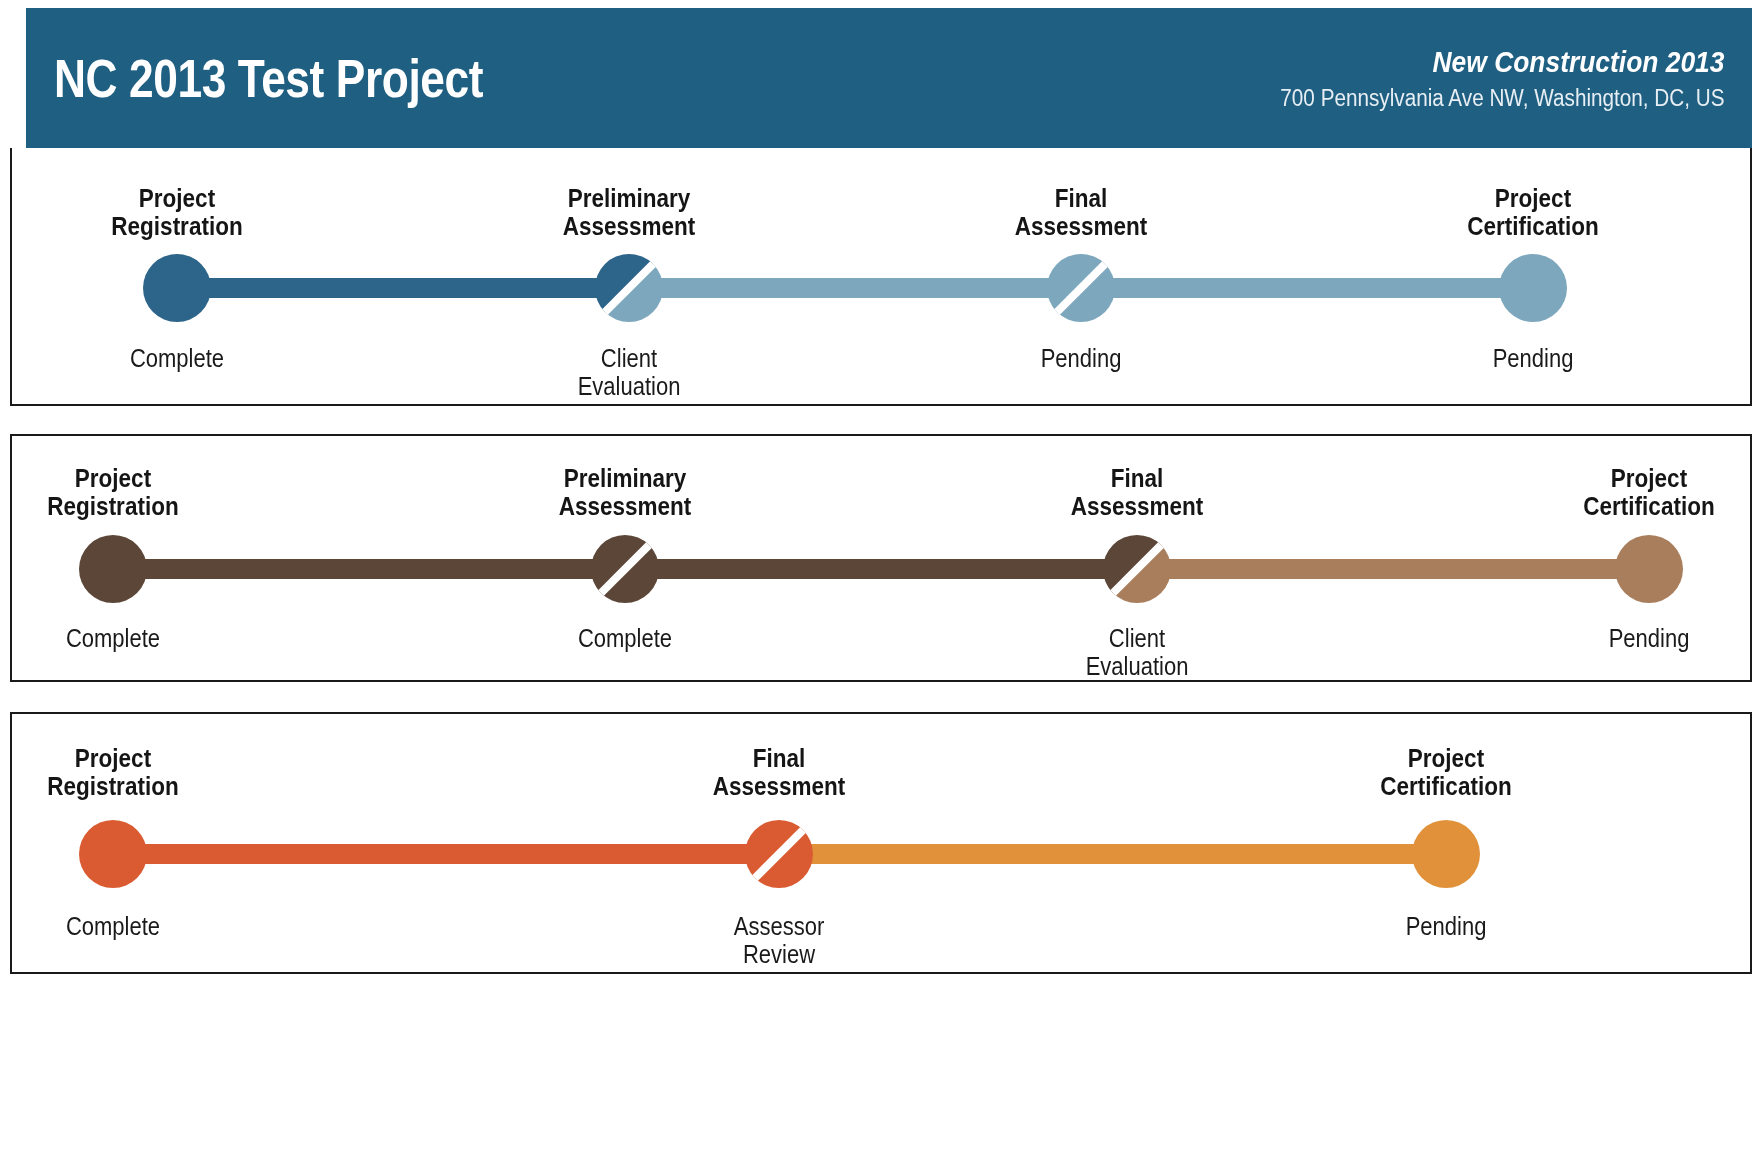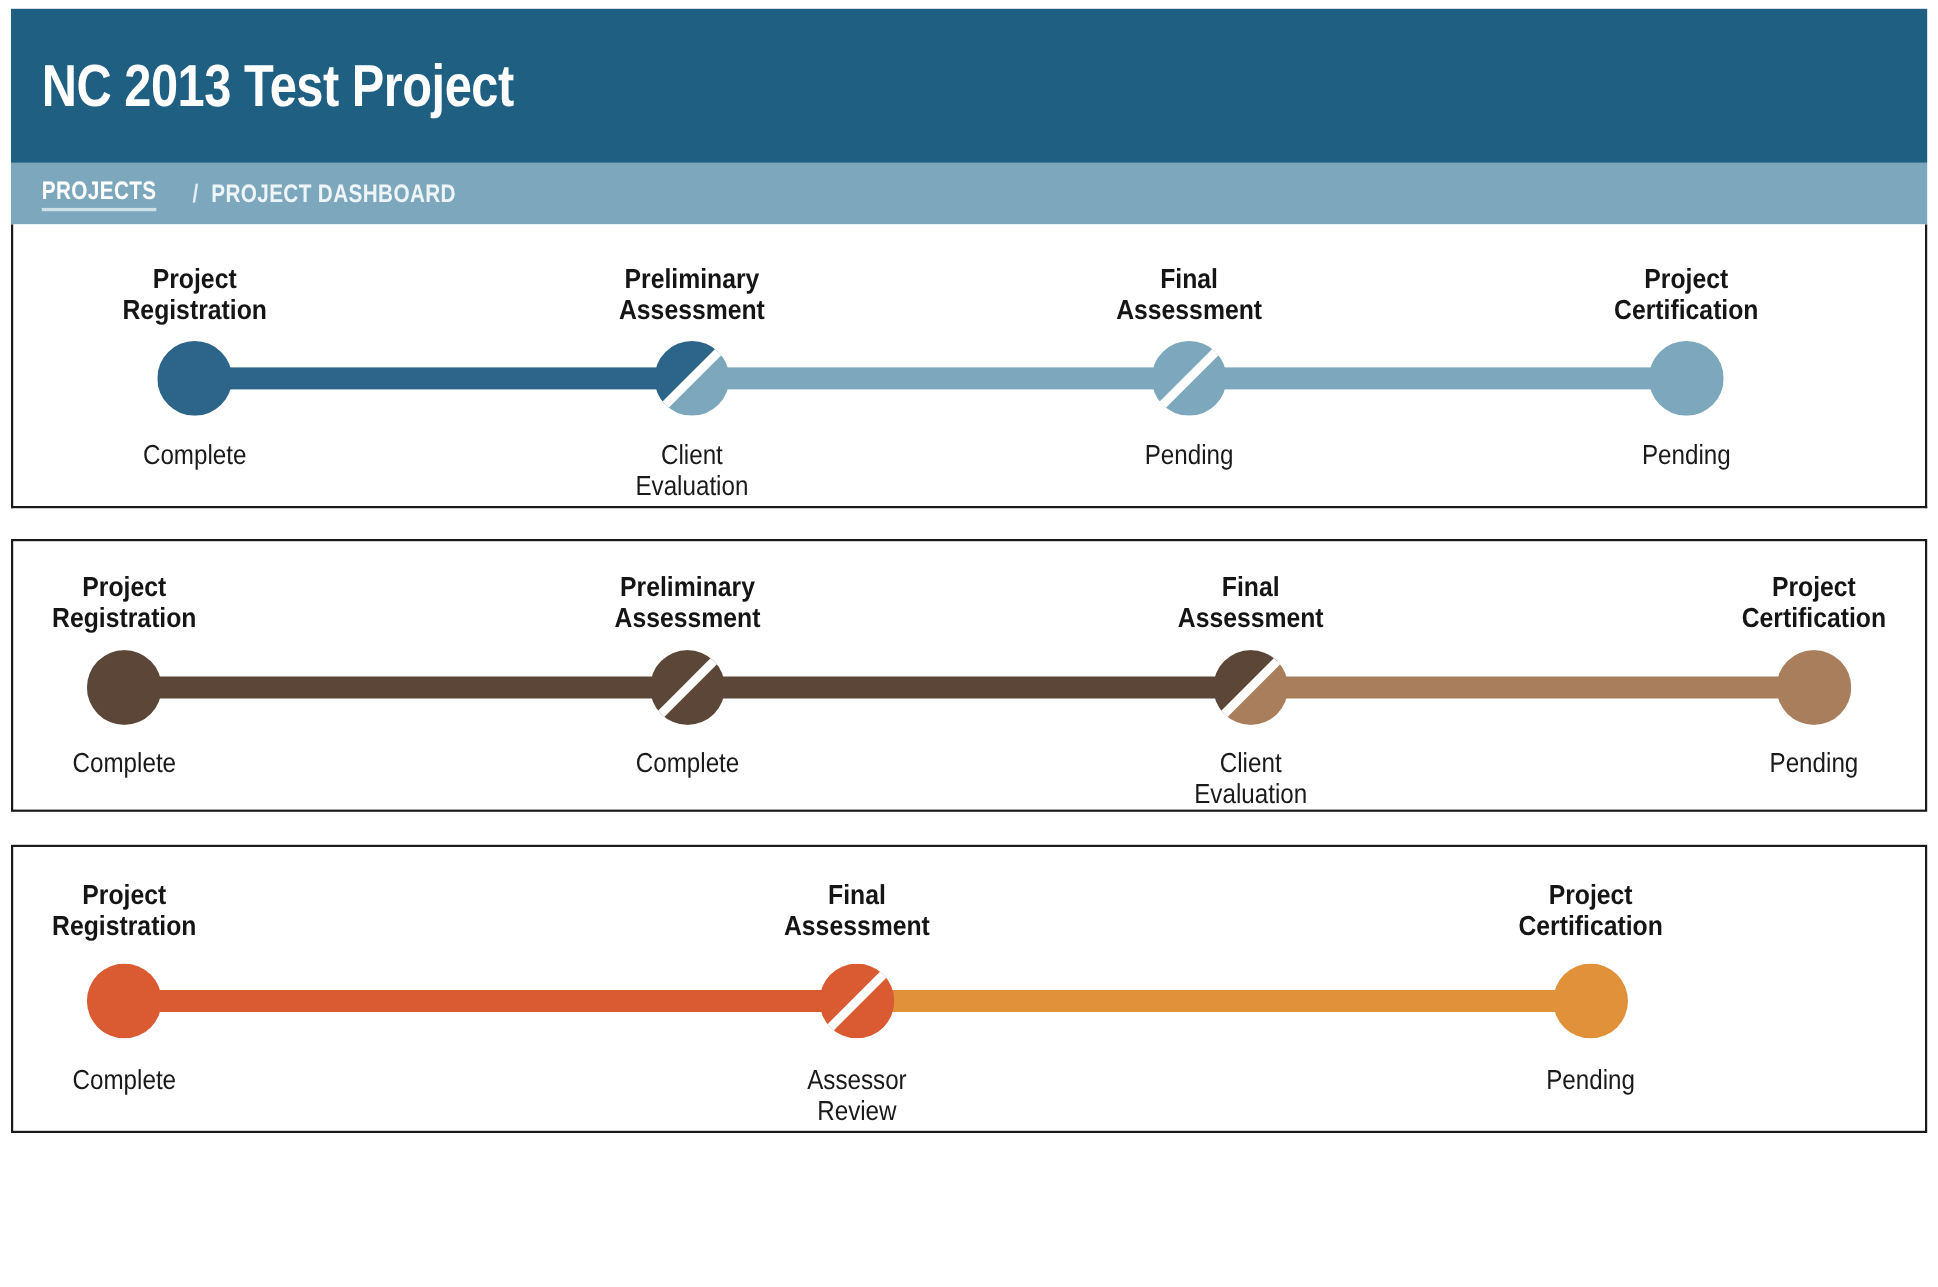--- a/index.html
+++ b/index.html
@@ -13,20 +13,21 @@
 
   
   .header {
     position: relative;
     height: 140px;
     background: #1f5f82;
     padding: 0 28px;
     display: flex;
     align-items: center;
     justify-content: space-between;
+    margin-left: 16px;
   }
   .header-title {
     color: #ffffff;
     font-size: 54px;
     font-weight: bold;
     letter-spacing: -0.5px;
     line-height: 1;
     transform: scaleX(0.82);
     transform-origin: left center;
     white-space: nowrap;
@@ -151,27 +152,26 @@
   }
   .node.solid .half-a { clip-path: none; }
 </style>
 </head>
 <body>
 
 <div class="page">
 
   <div class="header">
     <div class="header-title">NC 2013 Test Project</div>
+    <div class="header-right">
+      <div class="header-scheme">New Construction 2013</div>
+      <div class="header-address">700 Pennsylvania Ave NW, Washington, DC, US</div>
+    </div>
   </div>
 
-  <div class="breadcrumb">
-    <span class="crumb link">PROJECTS</span>
-    <span class="crumb sep">/</span>
-    <span class="crumb current">PROJECT DASHBOARD</span>
-  </div>
 
   <div id="trackers">
       <div class="card c1">
         <div class="track">
           <div class="seg" style="background: rgb(45, 100, 137); left: 9.5%; width: 26%; top: 140px;"></div>
           <div class="seg" style="background: rgb(125, 167, 189); left: 35.5%; width: 26%; top: 140px;"></div>
           <div class="seg" style="background: rgb(125, 167, 189); left: 61.5%; width: 26%; top: 140px;"></div>
           <div class="node solid" style="left: 9.5%; top: 140px;">
             <div class="half-a" style="background: rgb(45, 100, 137);"></div>
           </div>

